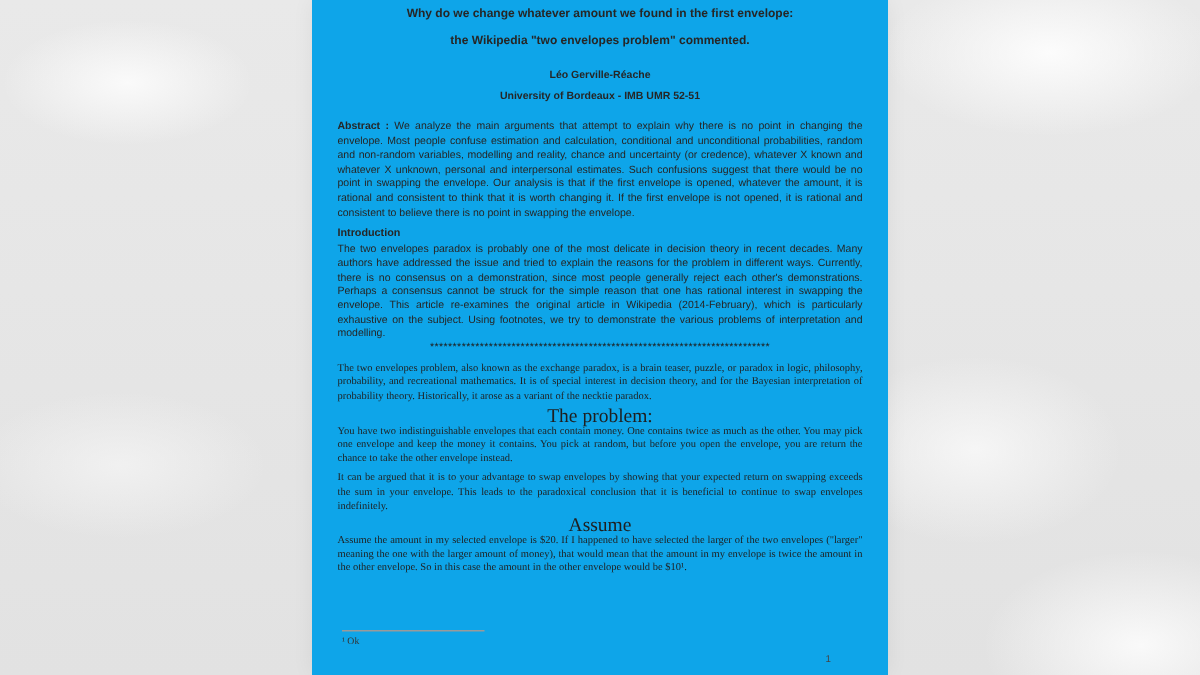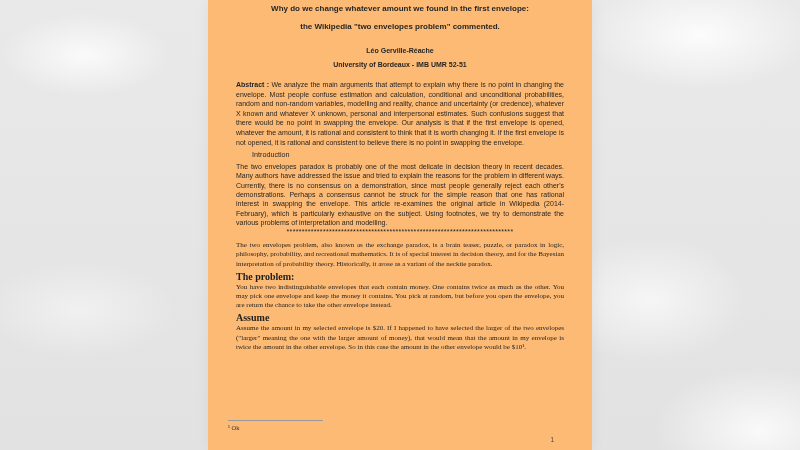--- a/index.html
+++ b/index.html
@@ -9,39 +9,39 @@
       radial-gradient(120px 60px at 85px 55px, rgba(252,252,252,.9), rgba(252,252,252,0) 70%),
       radial-gradient(160px 80px at 700px 35px, rgba(253,253,253,.95), rgba(253,253,253,0) 70%),
       radial-gradient(140px 90px at 650px 300px, rgba(250,250,250,.8), rgba(250,250,250,0) 70%),
       radial-gradient(140px 70px at 80px 310px, rgba(246,246,246,.7), rgba(246,246,246,0) 70%),
       radial-gradient(150px 90px at 760px 430px, rgba(252,252,252,.9), rgba(252,252,252,0) 70%),
       linear-gradient(#e9e9e9, #e2e2e2);
     font-family:"Liberation Sans", sans-serif;
   }
   .page{
     position:absolute;left:208px;top:0;width:384px;height:450px;
-    background:#fdba74;box-sizing:border-box;padding:0 28px;
+    background:#0ea5e9;box-sizing:border-box;padding:0 17px;
     box-shadow:0 0 14px rgba(0,0,0,0.06);
     color:#262626;
   }
   .title{font-weight:bold;font-size:8px;line-height:18px;text-align:center;margin:0;}
   .byline{font-weight:bold;font-size:7px;line-height:14px;text-align:center;margin:0;}
   .author-block{margin-top:8px;}
   .para{font-size:7px;line-height:9.6px;text-align:justify;margin:0;}
   .abstract{margin-top:8px;}
   .b{font-weight:bold;}
-  .h-sans{font-weight:normal;font-size:7.2px;line-height:10px;margin:3px 0 0 16px;}
+  .h-sans{font-weight:bold;font-size:7.2px;line-height:10px;margin:3px 0 0 0;}
   .intro{line-height:9.3px;margin-top:2px;}
   .divider{font-size:7px;line-height:10px;letter-spacing:0.3px;text-align:center;margin:0;
            white-space:nowrap;overflow:hidden;color:#1f1f1f;}
   .serif{font-family:"Liberation Serif", serif;color:#1f1f1f;font-size:7px;line-height:9.2px;
          text-align:justify;margin:0;}
   .serif-first{margin-top:4px;}
-  .h-serif{font-family:"Liberation Serif", serif;color:#1f1f1f;font-weight:bold;font-size:10px;
-           line-height:10px;margin:3px 0 0 0;text-align:left;}
+  .h-serif{font-family:"Liberation Serif", serif;color:#1f1f1f;font-weight:normal;font-size:13px;
+           line-height:10px;margin:3px 0 0 0;text-align:center;}
   .para-gap{margin-top:4px;}
   .tight{margin-top:1px;}
   .footnote-rule{position:absolute;left:20px;top:420px;width:95px;height:0;
                  border-top:1px solid #9a9a9a;}
   .footnote{position:absolute;left:20px;top:424px;font-family:"Liberation Serif", serif;
             font-size:6.5px;color:#333;margin:0;}
   .page-number{position:absolute;right:38px;top:436px;font-size:6.5px;color:#444;margin:0;}
 </style>
 </head>
 <body>
@@ -63,20 +63,21 @@
 
   <p class="h-sans">Introduction</p>
   <p class="para intro">The two envelopes paradox is probably one of the most delicate in decision theory in recent decades. Many authors have addressed the issue and tried to explain the reasons for the problem in different ways. Currently, there is no consensus on a demonstration, since most people generally reject each other's demonstrations. Perhaps a consensus cannot be struck for the simple reason that one has rational interest in swapping the envelope. This article re-examines the original article in Wikipedia (2014-February), which is particularly exhaustive on the subject. Using footnotes, we try to demonstrate the various problems of interpretation and modelling.</p>
 
   <p class="divider">***************************************************************************</p>
 
   <p class="serif serif-first">The two envelopes problem, also known as the exchange paradox, is a brain teaser, puzzle, or paradox in logic, philosophy, probability, and recreational mathematics. It is of special interest in decision theory, and for the Bayesian interpretation of probability theory. Historically, it arose as a variant of the necktie paradox.</p>
 
   <p class="h-serif">The problem:</p>
   <p class="serif tight">You have two indistinguishable envelopes that each contain money. One contains twice as much as the other. You may pick one envelope and keep the money it contains. You pick at random, but before you open the envelope, you are return the chance to take the other envelope instead.</p>
+  <p class="serif para-gap">It can be argued that it is to your advantage to swap envelopes by showing that your expected return on swapping exceeds the sum in your envelope. This leads to the paradoxical conclusion that it is beneficial to continue to swap envelopes indefinitely.</p>
 
   <p class="h-serif">Assume</p>
   <p class="serif tight">Assume the amount in my selected envelope is $20. If I happened to have selected the larger of the two envelopes ("larger" meaning the one with the larger amount of money), that would mean that the amount in my envelope is twice the amount in the other envelope. So in this case the amount in the other envelope would be $10¹.</p>
 
   <div class="footnote-rule"></div>
   <p class="footnote">¹ Ok</p>
 
   <p class="page-number">1</p>
 
 </div>

